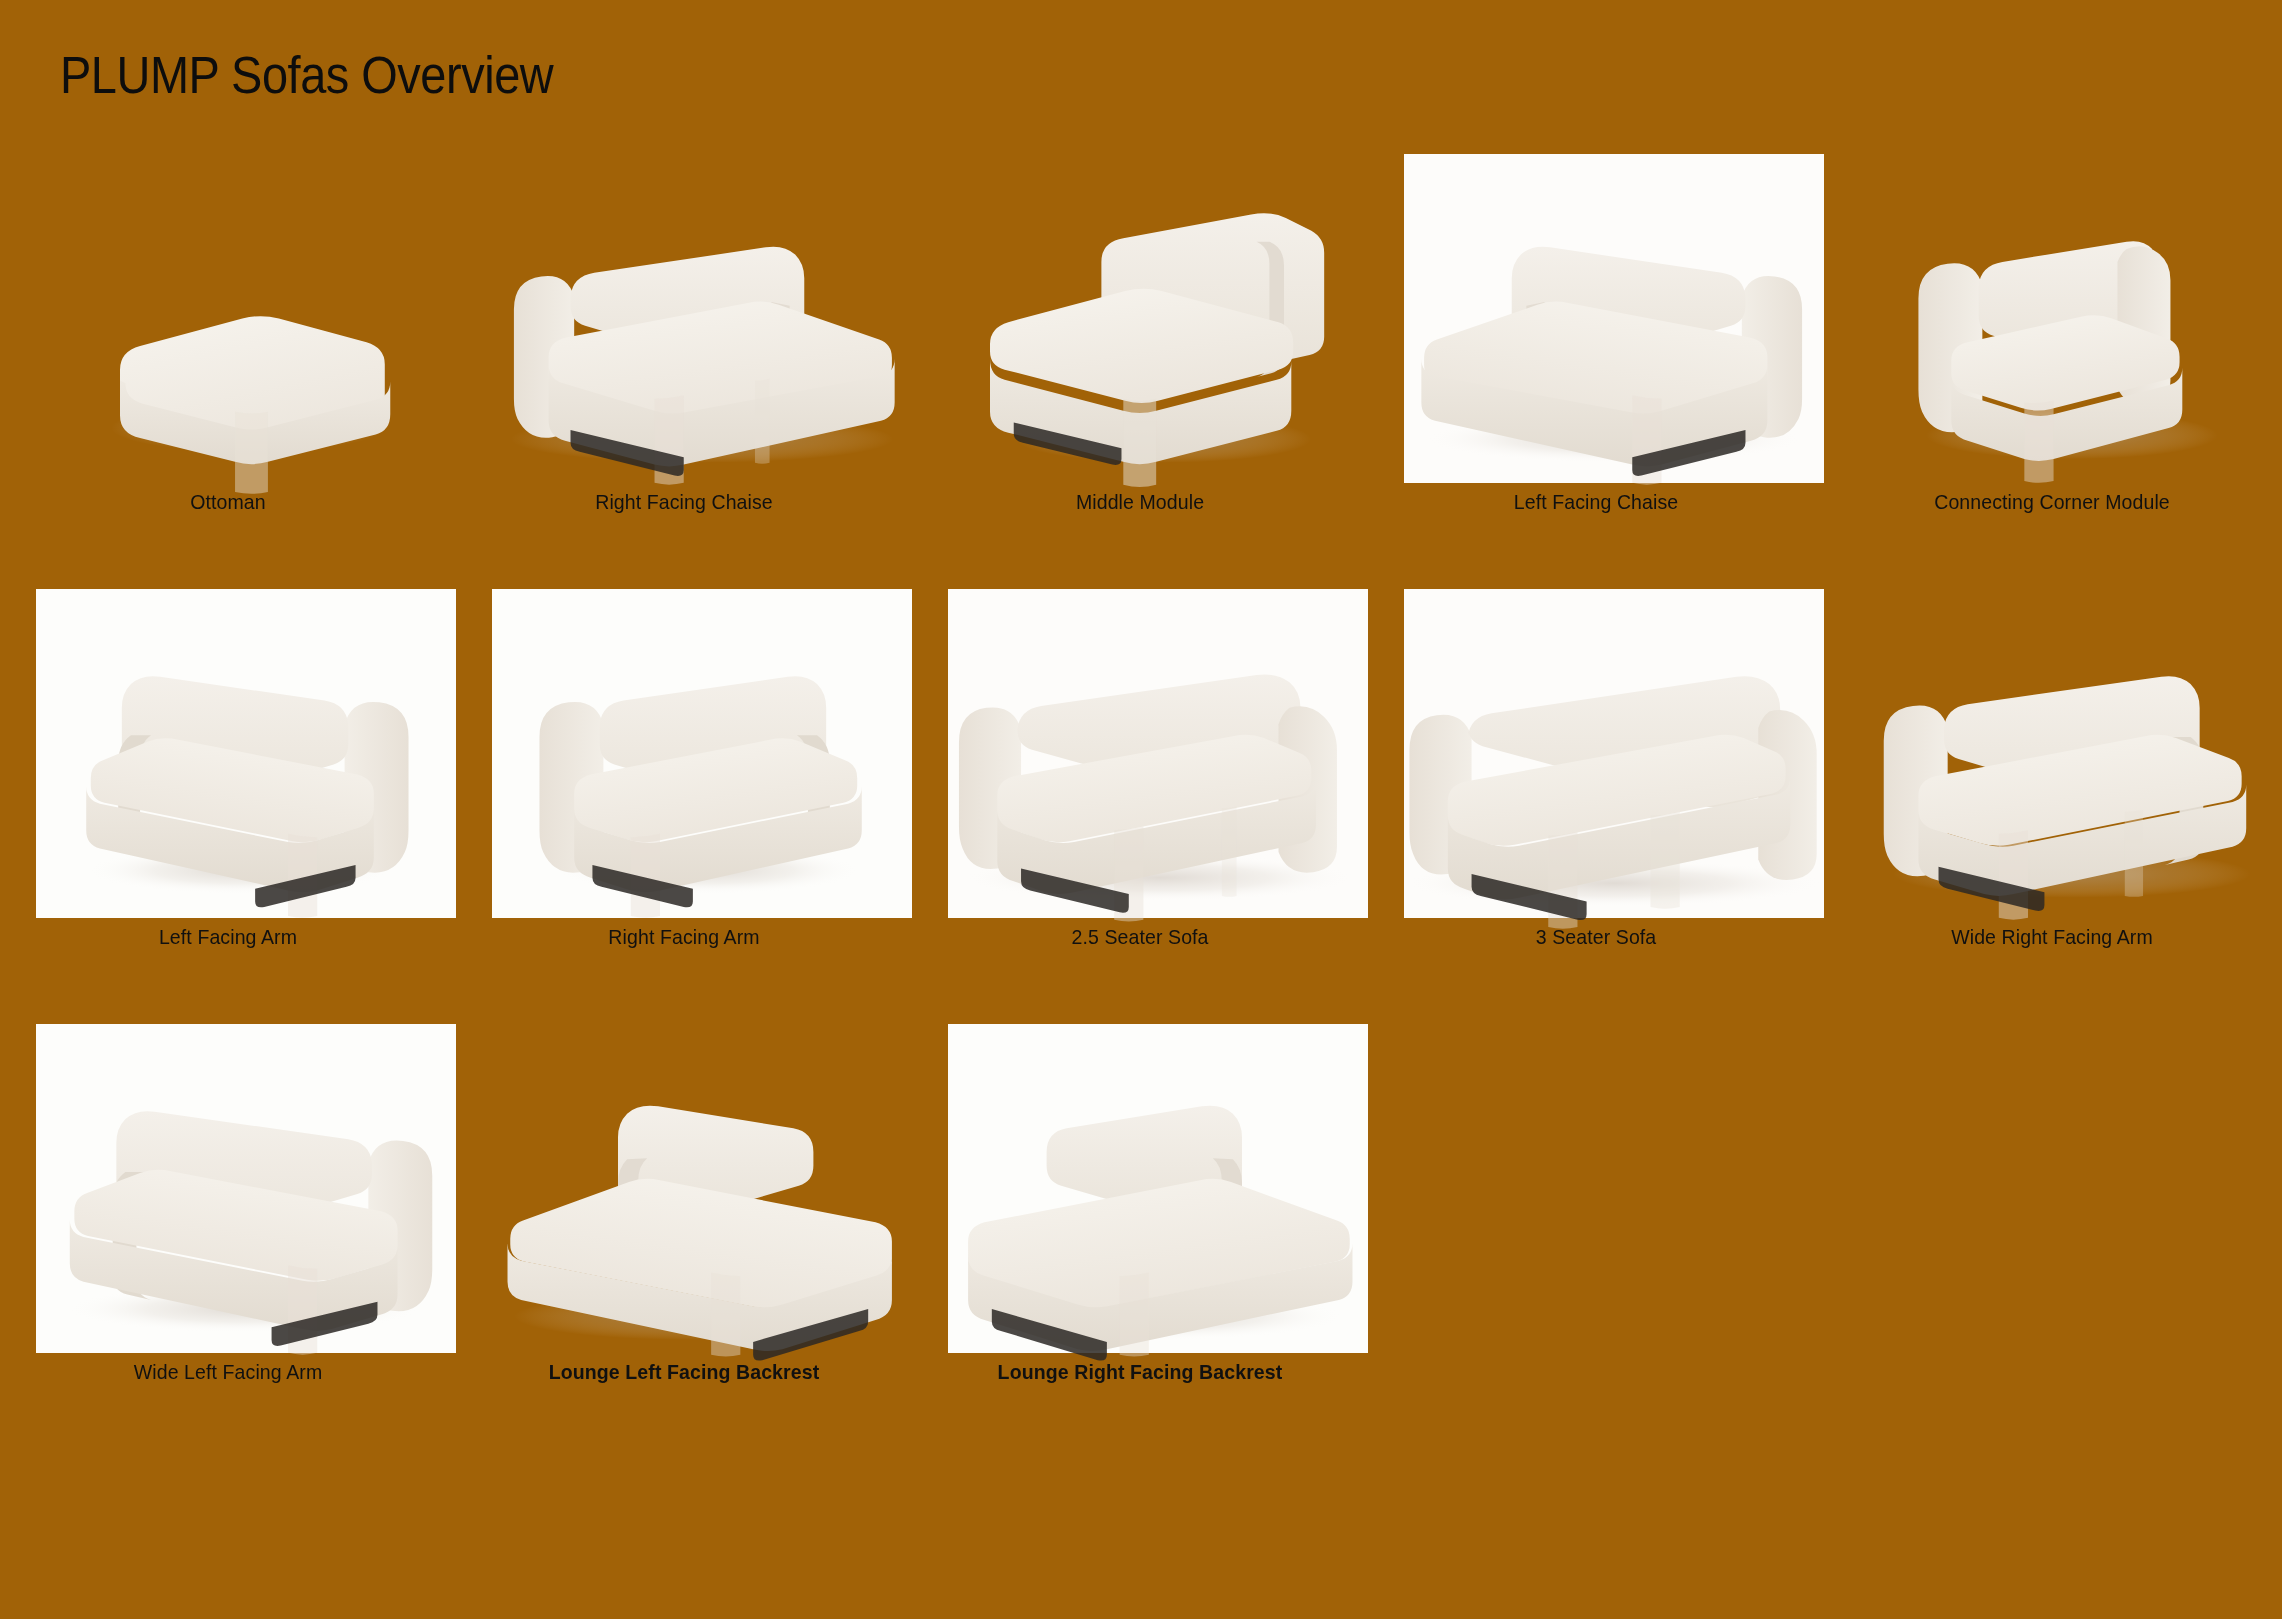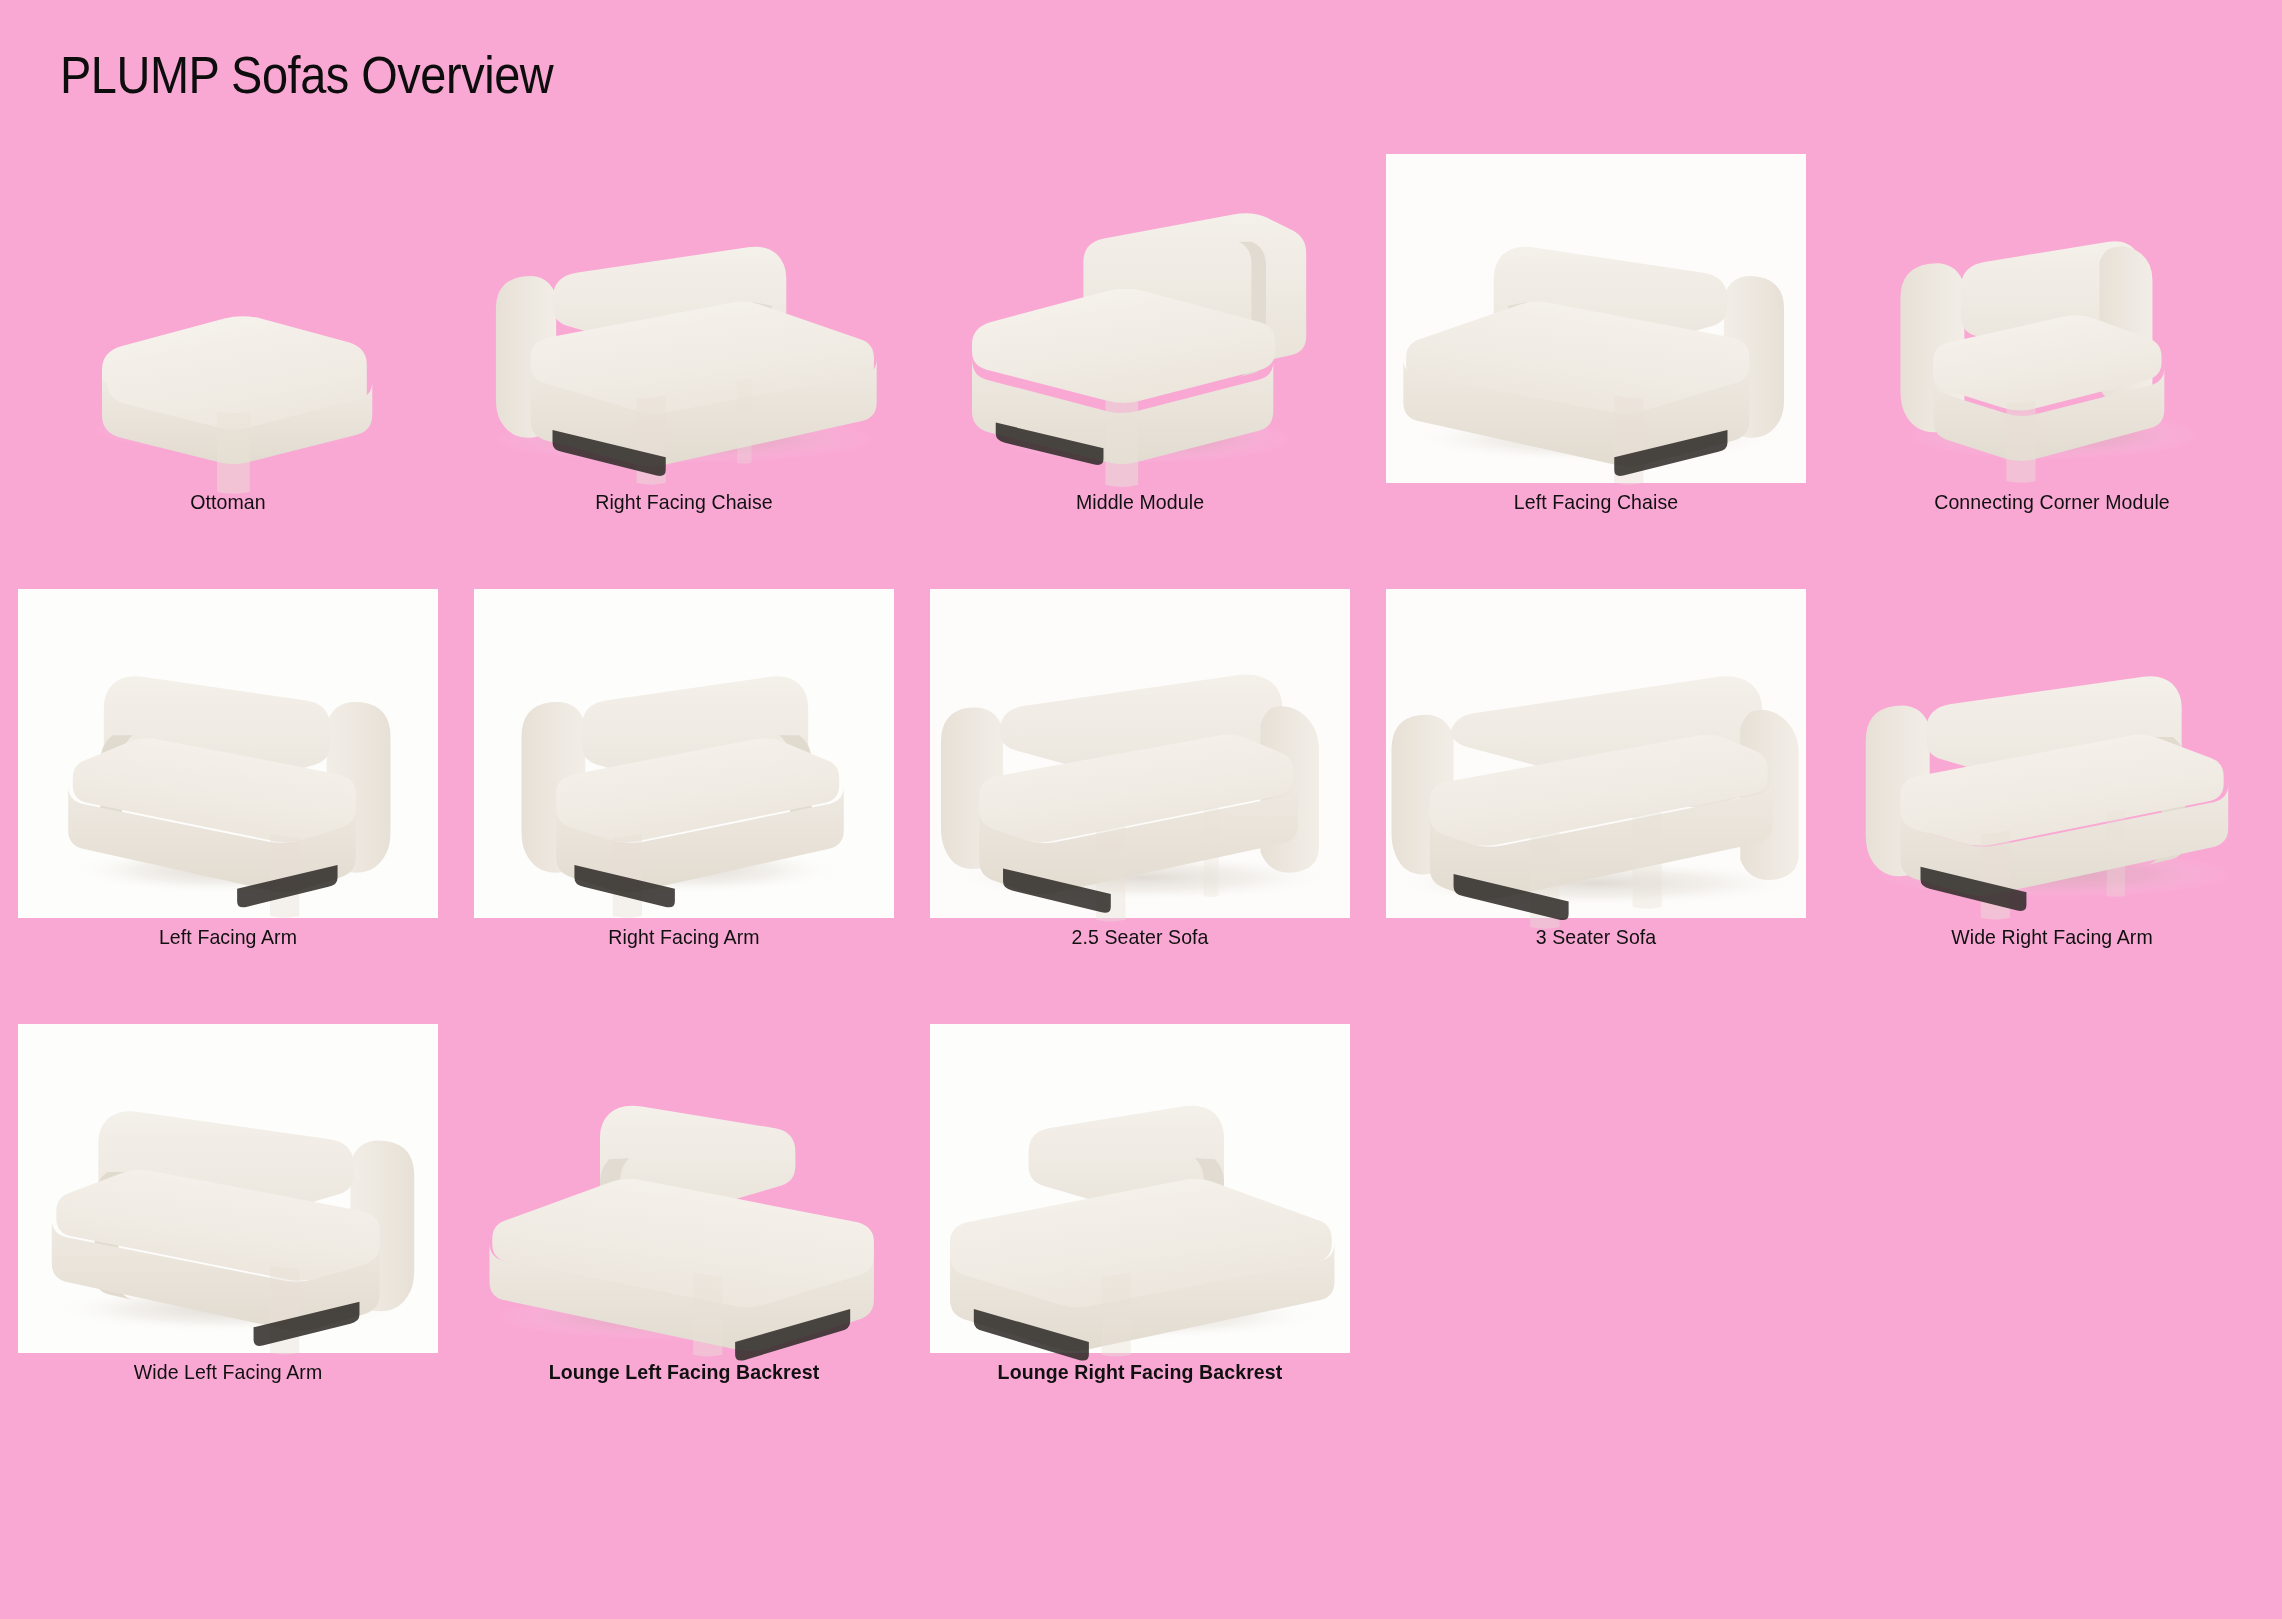--- a/index.html
+++ b/index.html
@@ -10,21 +10,21 @@
     height: 1619px;
     background: #ffffff;
     font-family: "Liberation Sans", sans-serif;
     overflow: hidden;
   }
 
   #page {
     position: relative;
     width: 2282px;
     height: 1619px;
-    background: #f9a8d4;
+    background: #a16207;
   }
 
   
   #page-title {
     position: absolute;
     left: 60px;
     top: 46px;
     font-size: 51px;
     font-weight: 300;
     letter-spacing: -0.5px;
@@ -48,21 +48,21 @@
     width: 2282px;
     height: 435px;
   }
 
   .product-cell {
     width: 456px;
     height: 435px;
     position: relative;
     display: flex;
     flex-direction: column;
-    align-items: center;
+    align-items: flex-end;
   }
 
   .product-figure {
     position: relative;
     width: 420px;
     height: 329px;
     display: flex;
     align-items: center;
     justify-content: center;
   }

